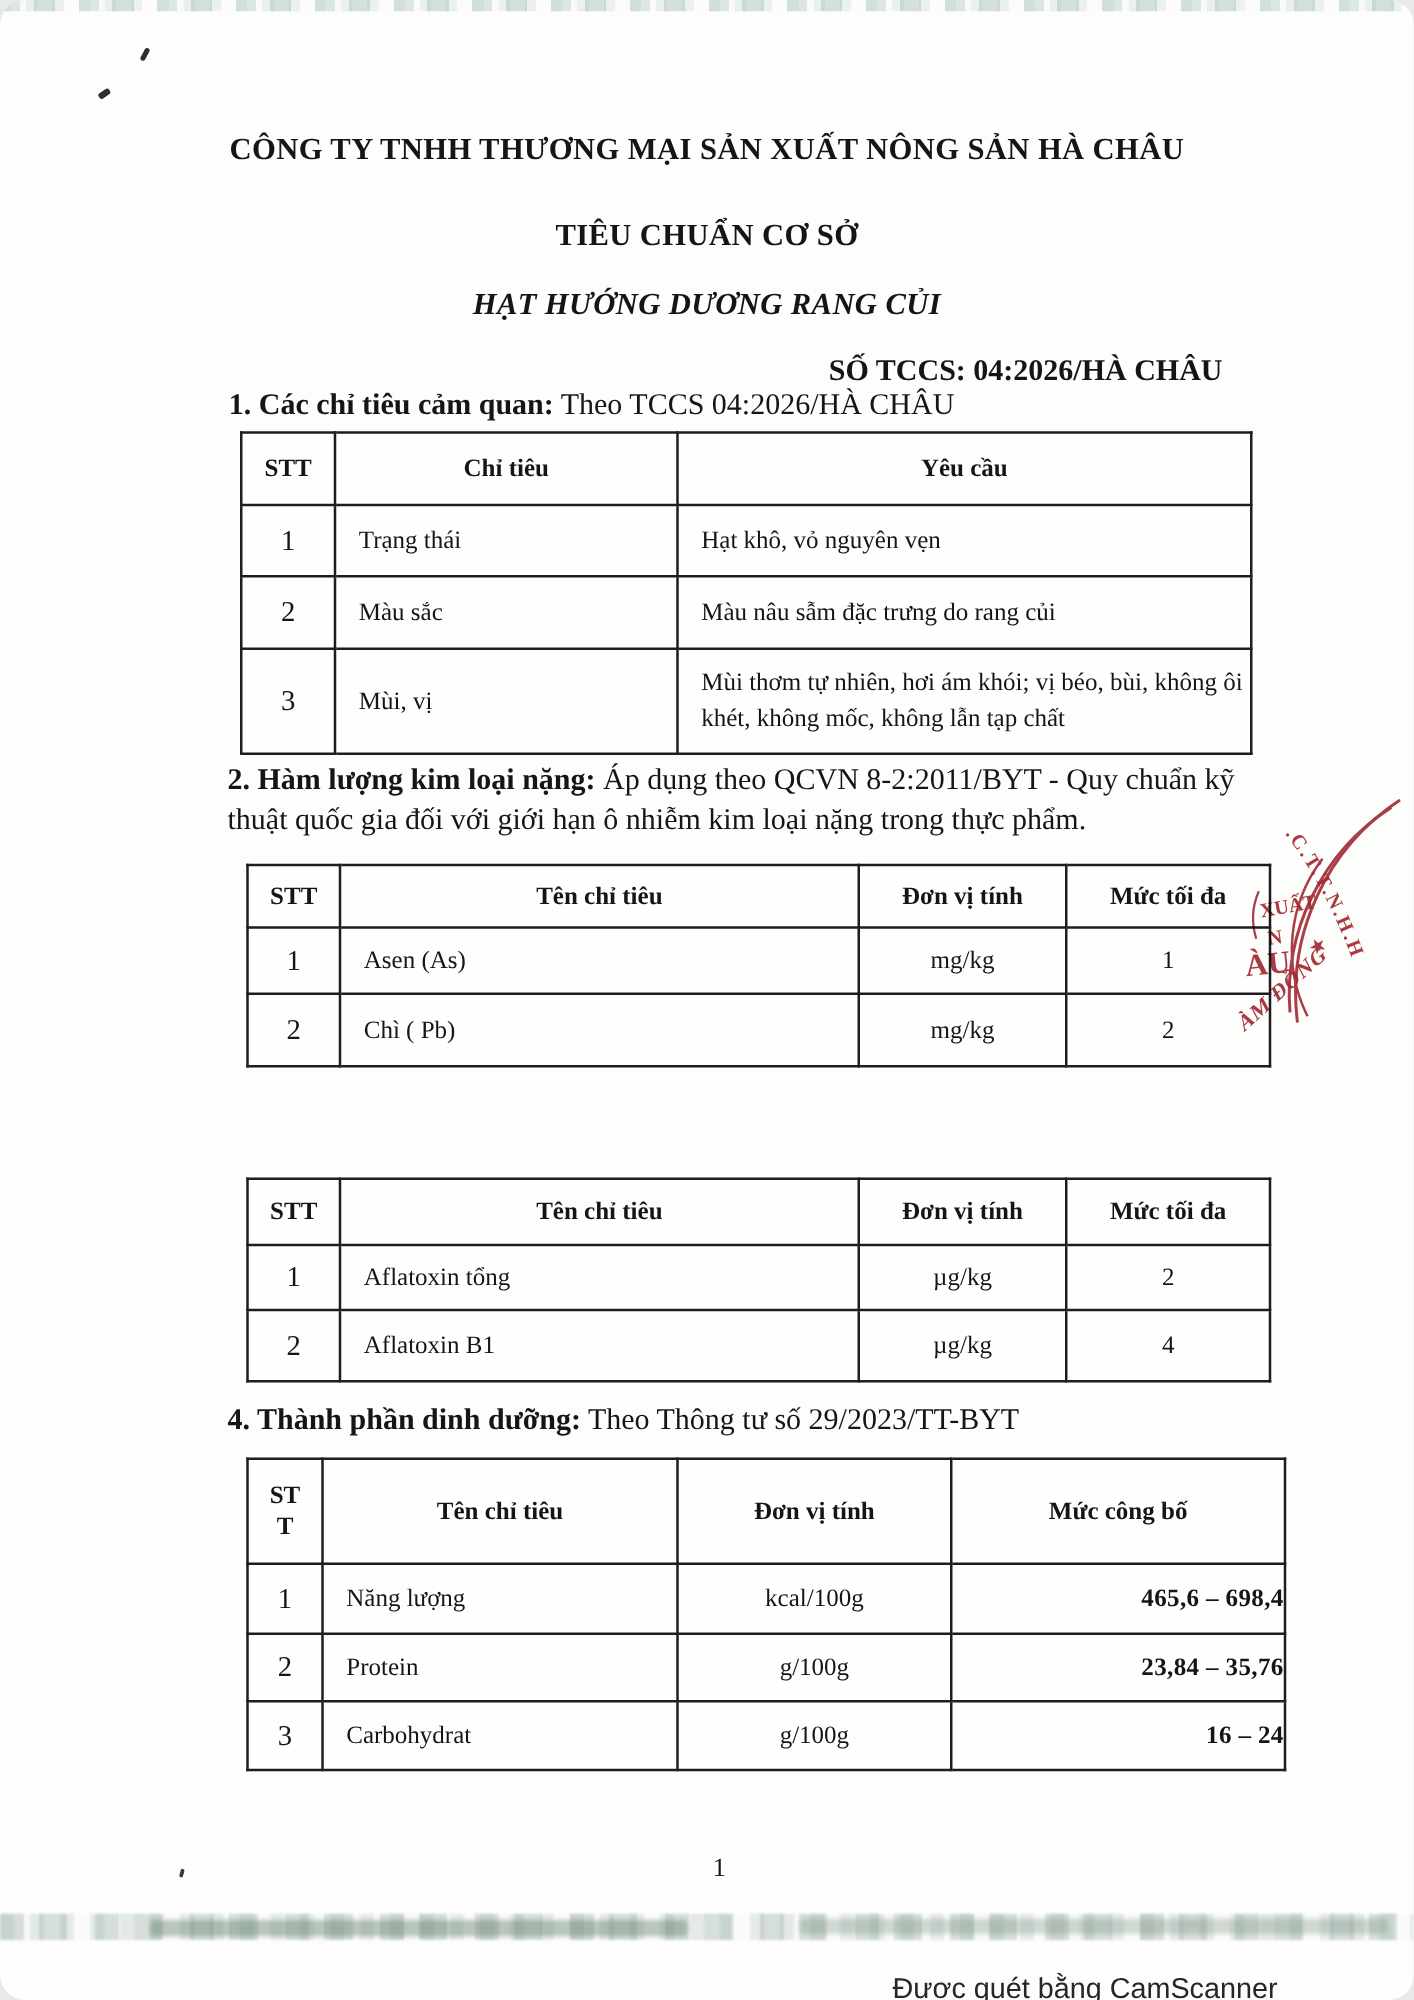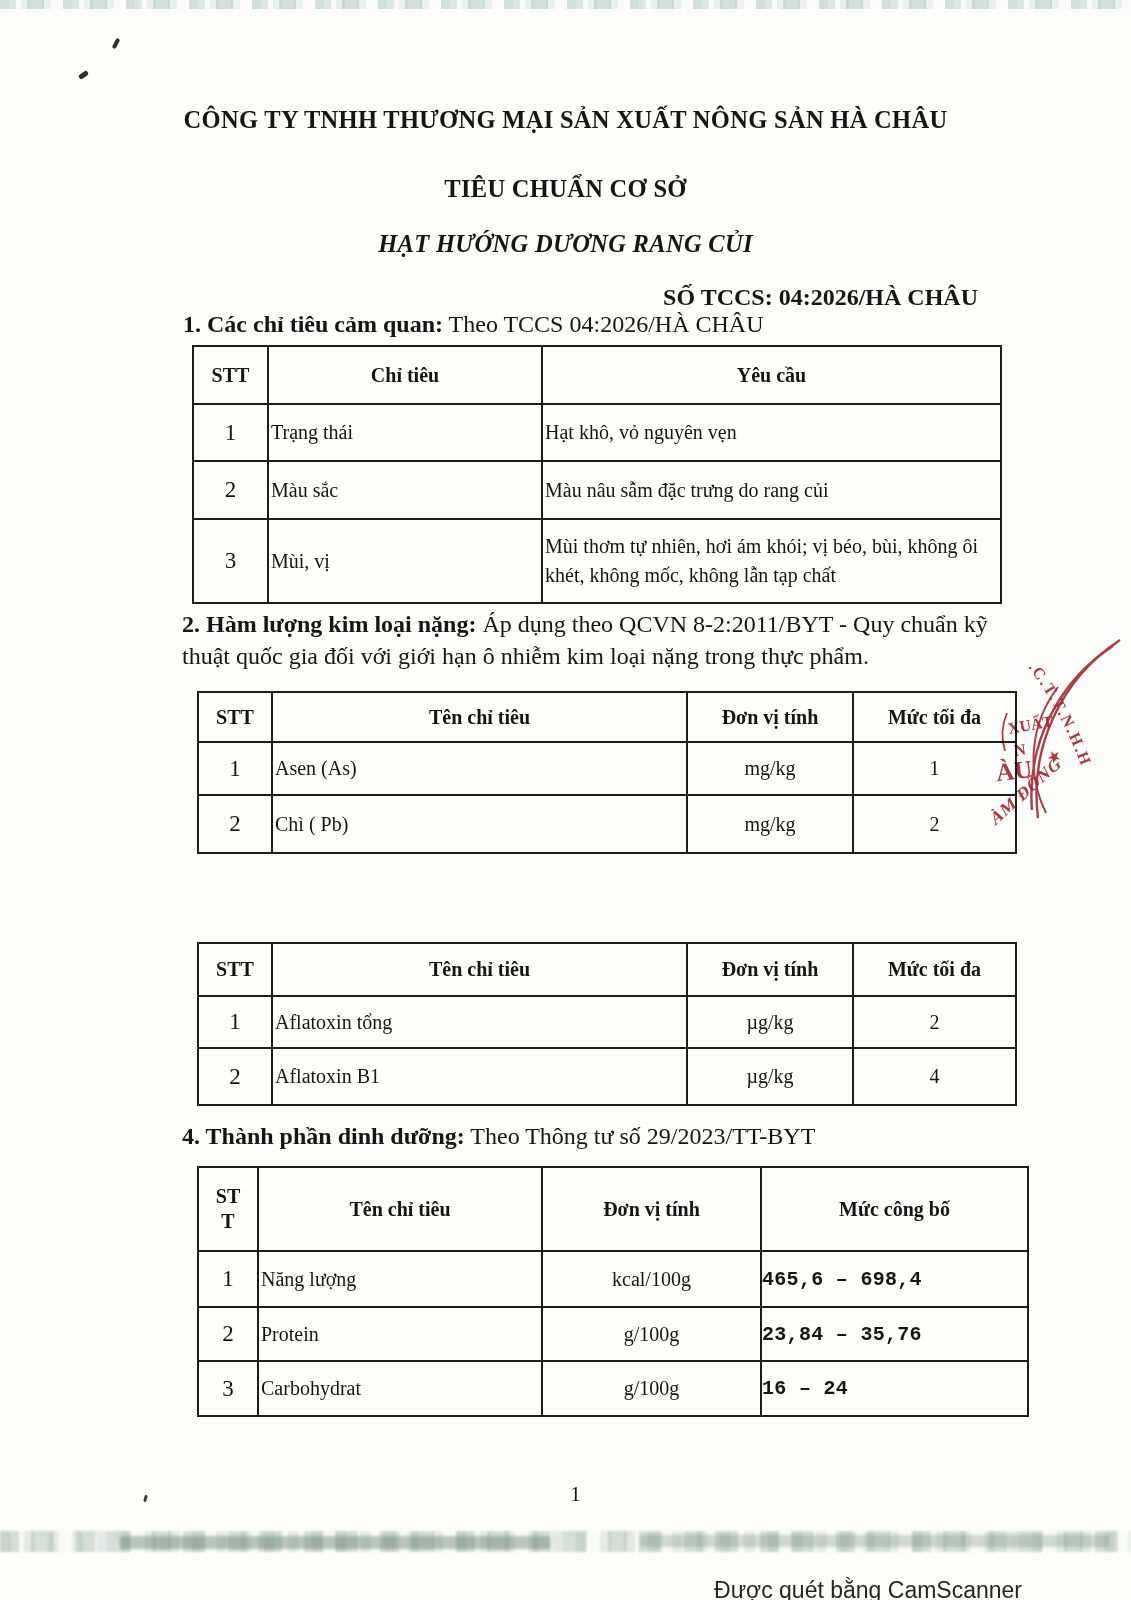--- a/index.html
+++ b/index.html
@@ -2,20 +2,21 @@
 <html><head>
 <meta charset="utf-8">
 <style>
   * { margin:0; padding:0; box-sizing:border-box; }
   html,body { background:#e9e9e9; }
   .page {
     position:relative; width:1131px; height:1600px;
     background:#fdfdfc; overflow:hidden;
     font-family:"Liberation Serif","DejaVu Serif",serif;
     color:#151515;
+    border-radius:20px;
   }
   
   .band-top{
     position:absolute; top:0; left:0; width:100%; height:9px;
     background:
       repeating-linear-gradient(90deg, rgba(140,178,172,.38) 0 16px, rgba(205,222,219,.12) 16px 27px, rgba(120,162,155,.42) 27px 44px, rgba(228,238,236,.08) 44px 63px),
       repeating-linear-gradient(90deg, rgba(160,190,184,.25) 0 9px, rgba(255,255,255,0) 9px 21px);
     opacity:.75; filter:blur(.4px);
   }
   .band-bottom{
@@ -43,32 +44,32 @@
   .section-para b{ font-weight:bold; }
   .sec-1{ top:308px; left:183px; width:880px; }
   .sec-2{ top:608px; left:182px; width:815px; }
   .sec-3{ top:856px; left:182px; width:815px; }
   .sec-4{ top:1120px; left:182px; width:880px; }
   
   table{ position:absolute; border-collapse:collapse; table-layout:fixed; background:#fefefd; }
   th,td{ border:2.6px solid #1d1d1d; font-size:20px; vertical-align:middle; overflow:hidden; }
   th{ font-weight:bold; text-align:center; }
   td.c-num{ text-align:center; font-size:23px; }
-  td.c-left{ text-align:left; padding-left:2px; padding-right:4px; }
+  td.c-left{ text-align:left; padding-left:18px; padding-right:4px; }
   td.c-mid{ text-align:center; }
   .t1{ top:345px; left:192px; width:808px; }
   .t1 tr.hr{ height:58px; } .t1 tr.r1{ height:57px; } .t1 tr.r2{ height:58px; } .t1 tr.r3{ height:84px; }
   .t1 td.c-left{ line-height:29px; }
   .t2{ top:691px; left:197px; width:818px; }
   .t2 tr.hr{ height:50px; } .t2 tr.r1{ height:53px; } .t2 tr.r2{ height:58px; }
   .t3{ top:942px; left:197px; width:818px; }
   .t3 tr.hr{ height:53px; } .t3 tr.r1{ height:52px; } .t3 tr.r2{ height:57px; }
   .t4{ top:1166px; left:197px; width:830px; }
   .t4 tr.hr{ height:84px; } .t4 tr.r1{ height:56px; } .t4 tr.r2{ height:54px; } .t4 tr.r3{ height:55px; }
-  .t4 td.c-bold{ text-align:left; font-weight:bold; letter-spacing:.3px;font-family:Liberation Mono, monospace; }
+  .t4 td.c-bold{ text-align:right; font-weight:bold; letter-spacing:.3px; }
   .stt-wrap{ display:inline-block; width:32px; word-break:break-all; line-height:1.25; }
   
   .page-number{ position:absolute; top:1482px; left:40px; width:1071px; text-align:center; font-size:21px; }
   .scanner-credit{
     position:absolute; top:1557px; left:0; width:1022px; text-align:right;
     font-family:"Liberation Sans","DejaVu Sans",sans-serif; font-size:23px; color:#262626;margin-top:20px;
   }
   
   .stamp-svg{ position:absolute; left:950px; top:615px; width:181px; height:215px; mix-blend-mode:multiply; }
 </style>

